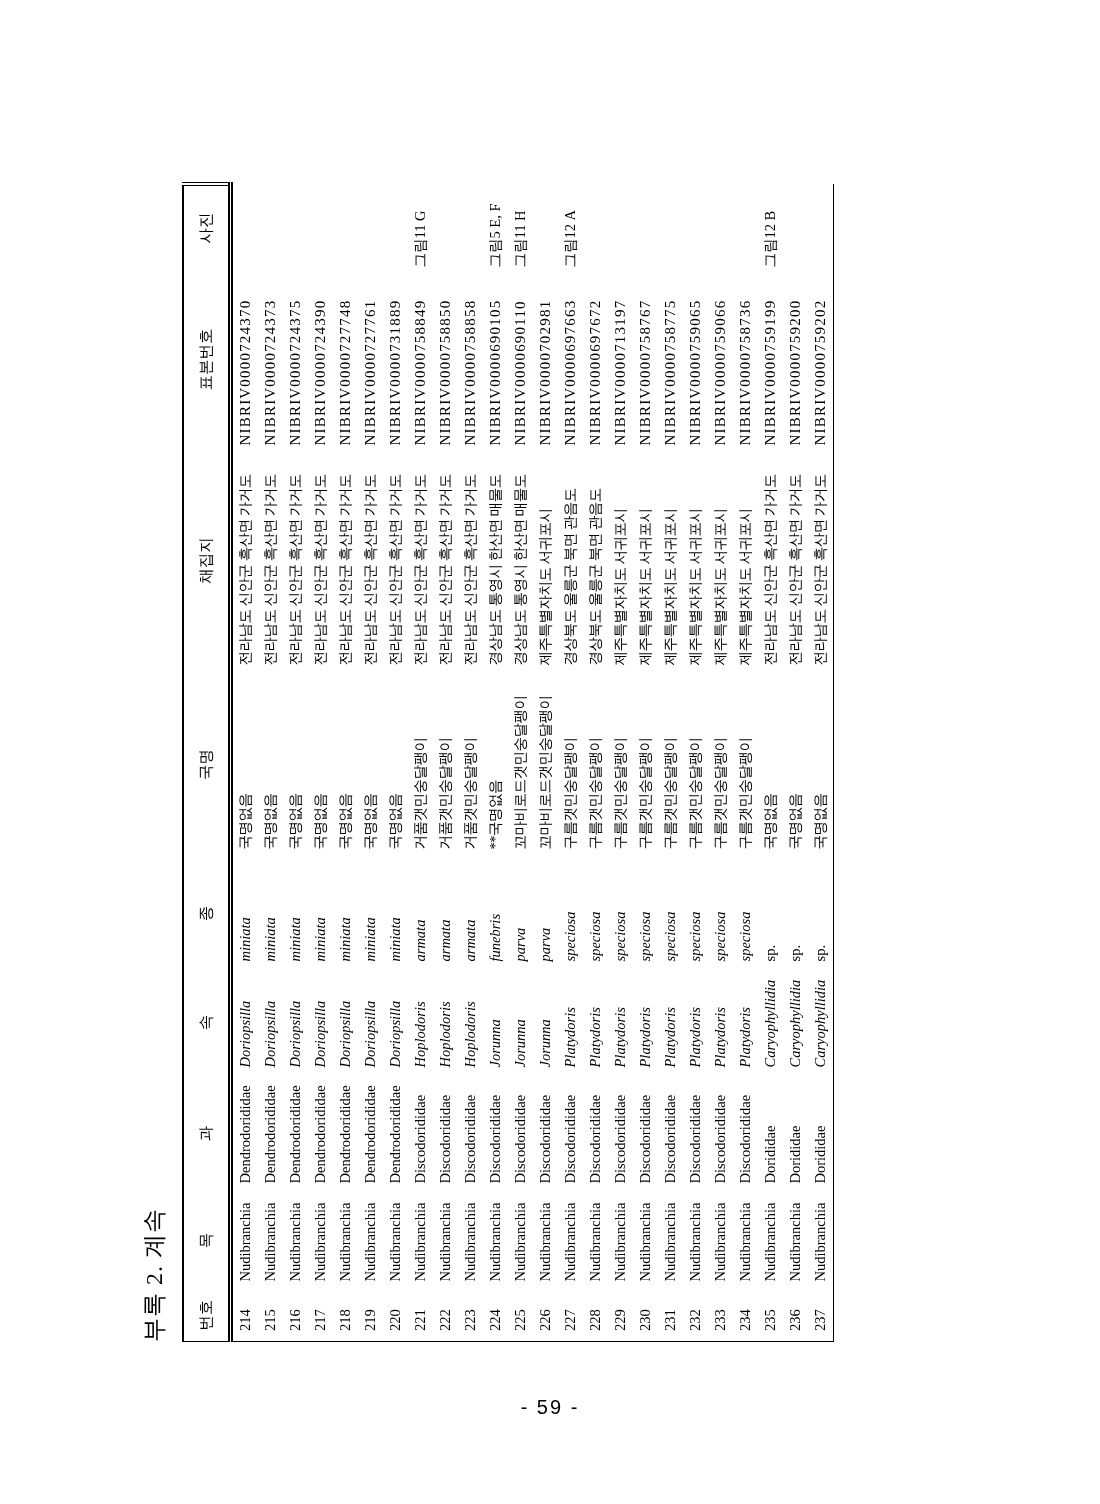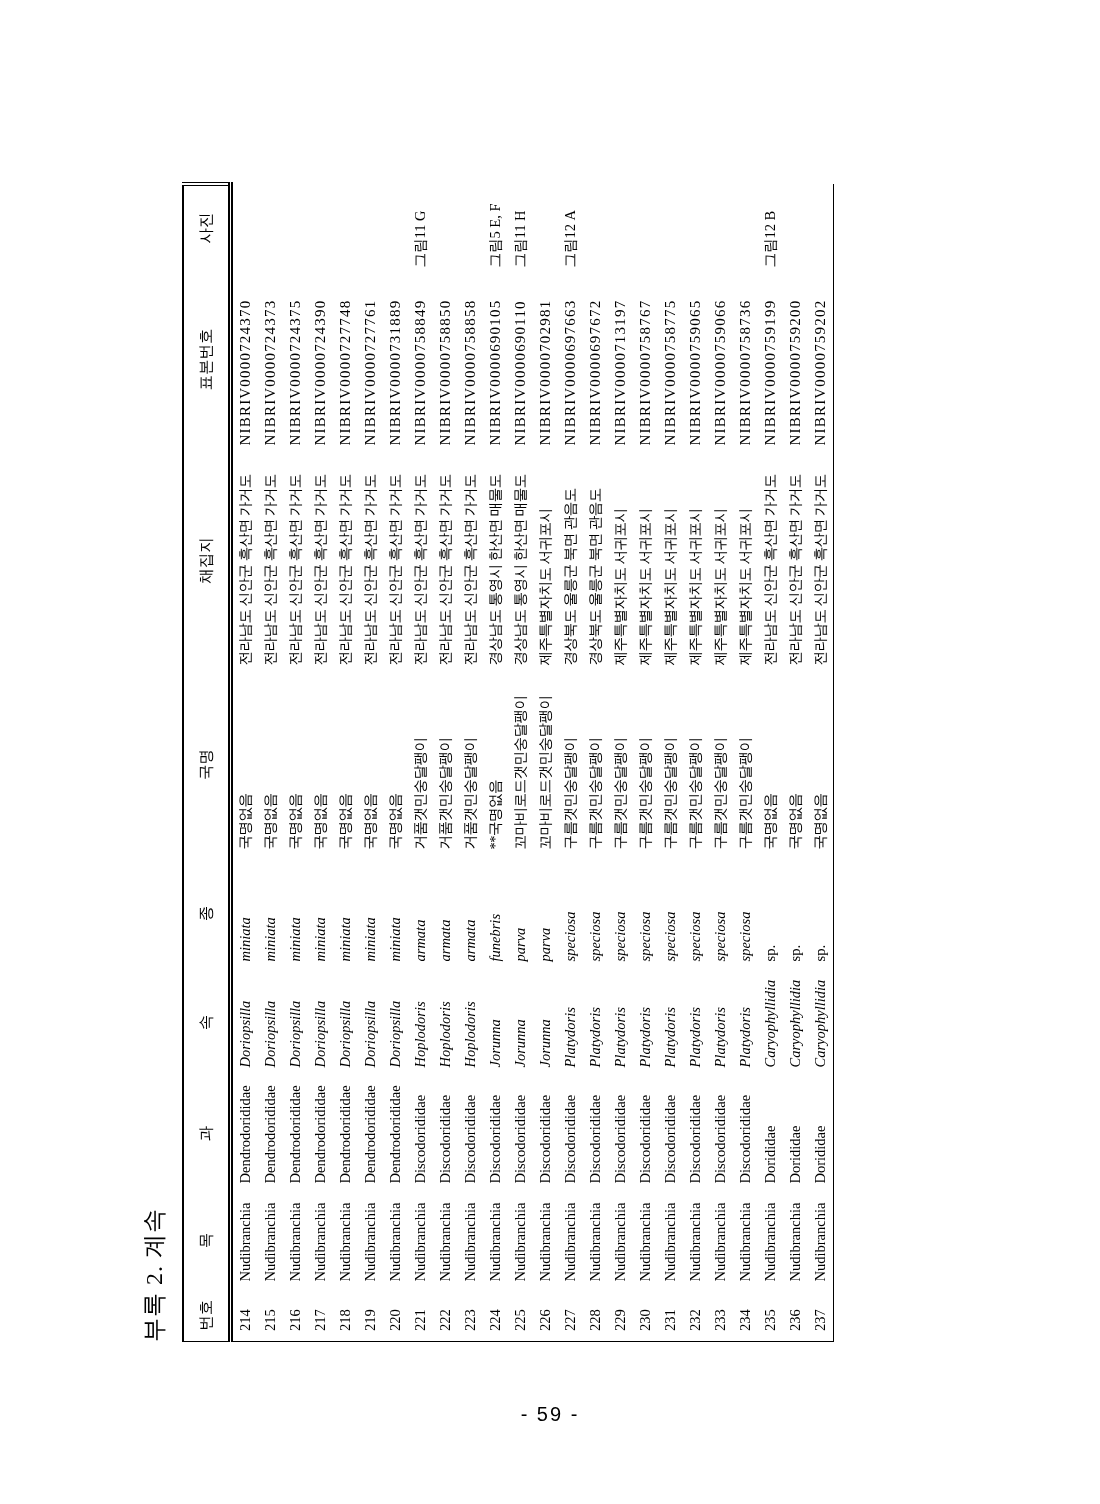--- a/index.html
+++ b/index.html
@@ -74,21 +74,20 @@
   tbody td.c8 { padding-left: 2px; }
   td.it { font-style: italic; }
   .page-num {
     position: absolute;
     left: 0; right: 0;
     top: 1396px;
     text-align: center;
     font-family: "Liberation Sans", "DejaVu Sans", sans-serif;
     font-size: 20px;
     letter-spacing: 2px;
-    margin-top: 7px;
   }
 </style>
 </head>
 <body>
 
 <div class="rot-wrap">
   <div class="doc-title">부록 2. 계속</div>
 
   <table class="appx">
     <colgroup>

